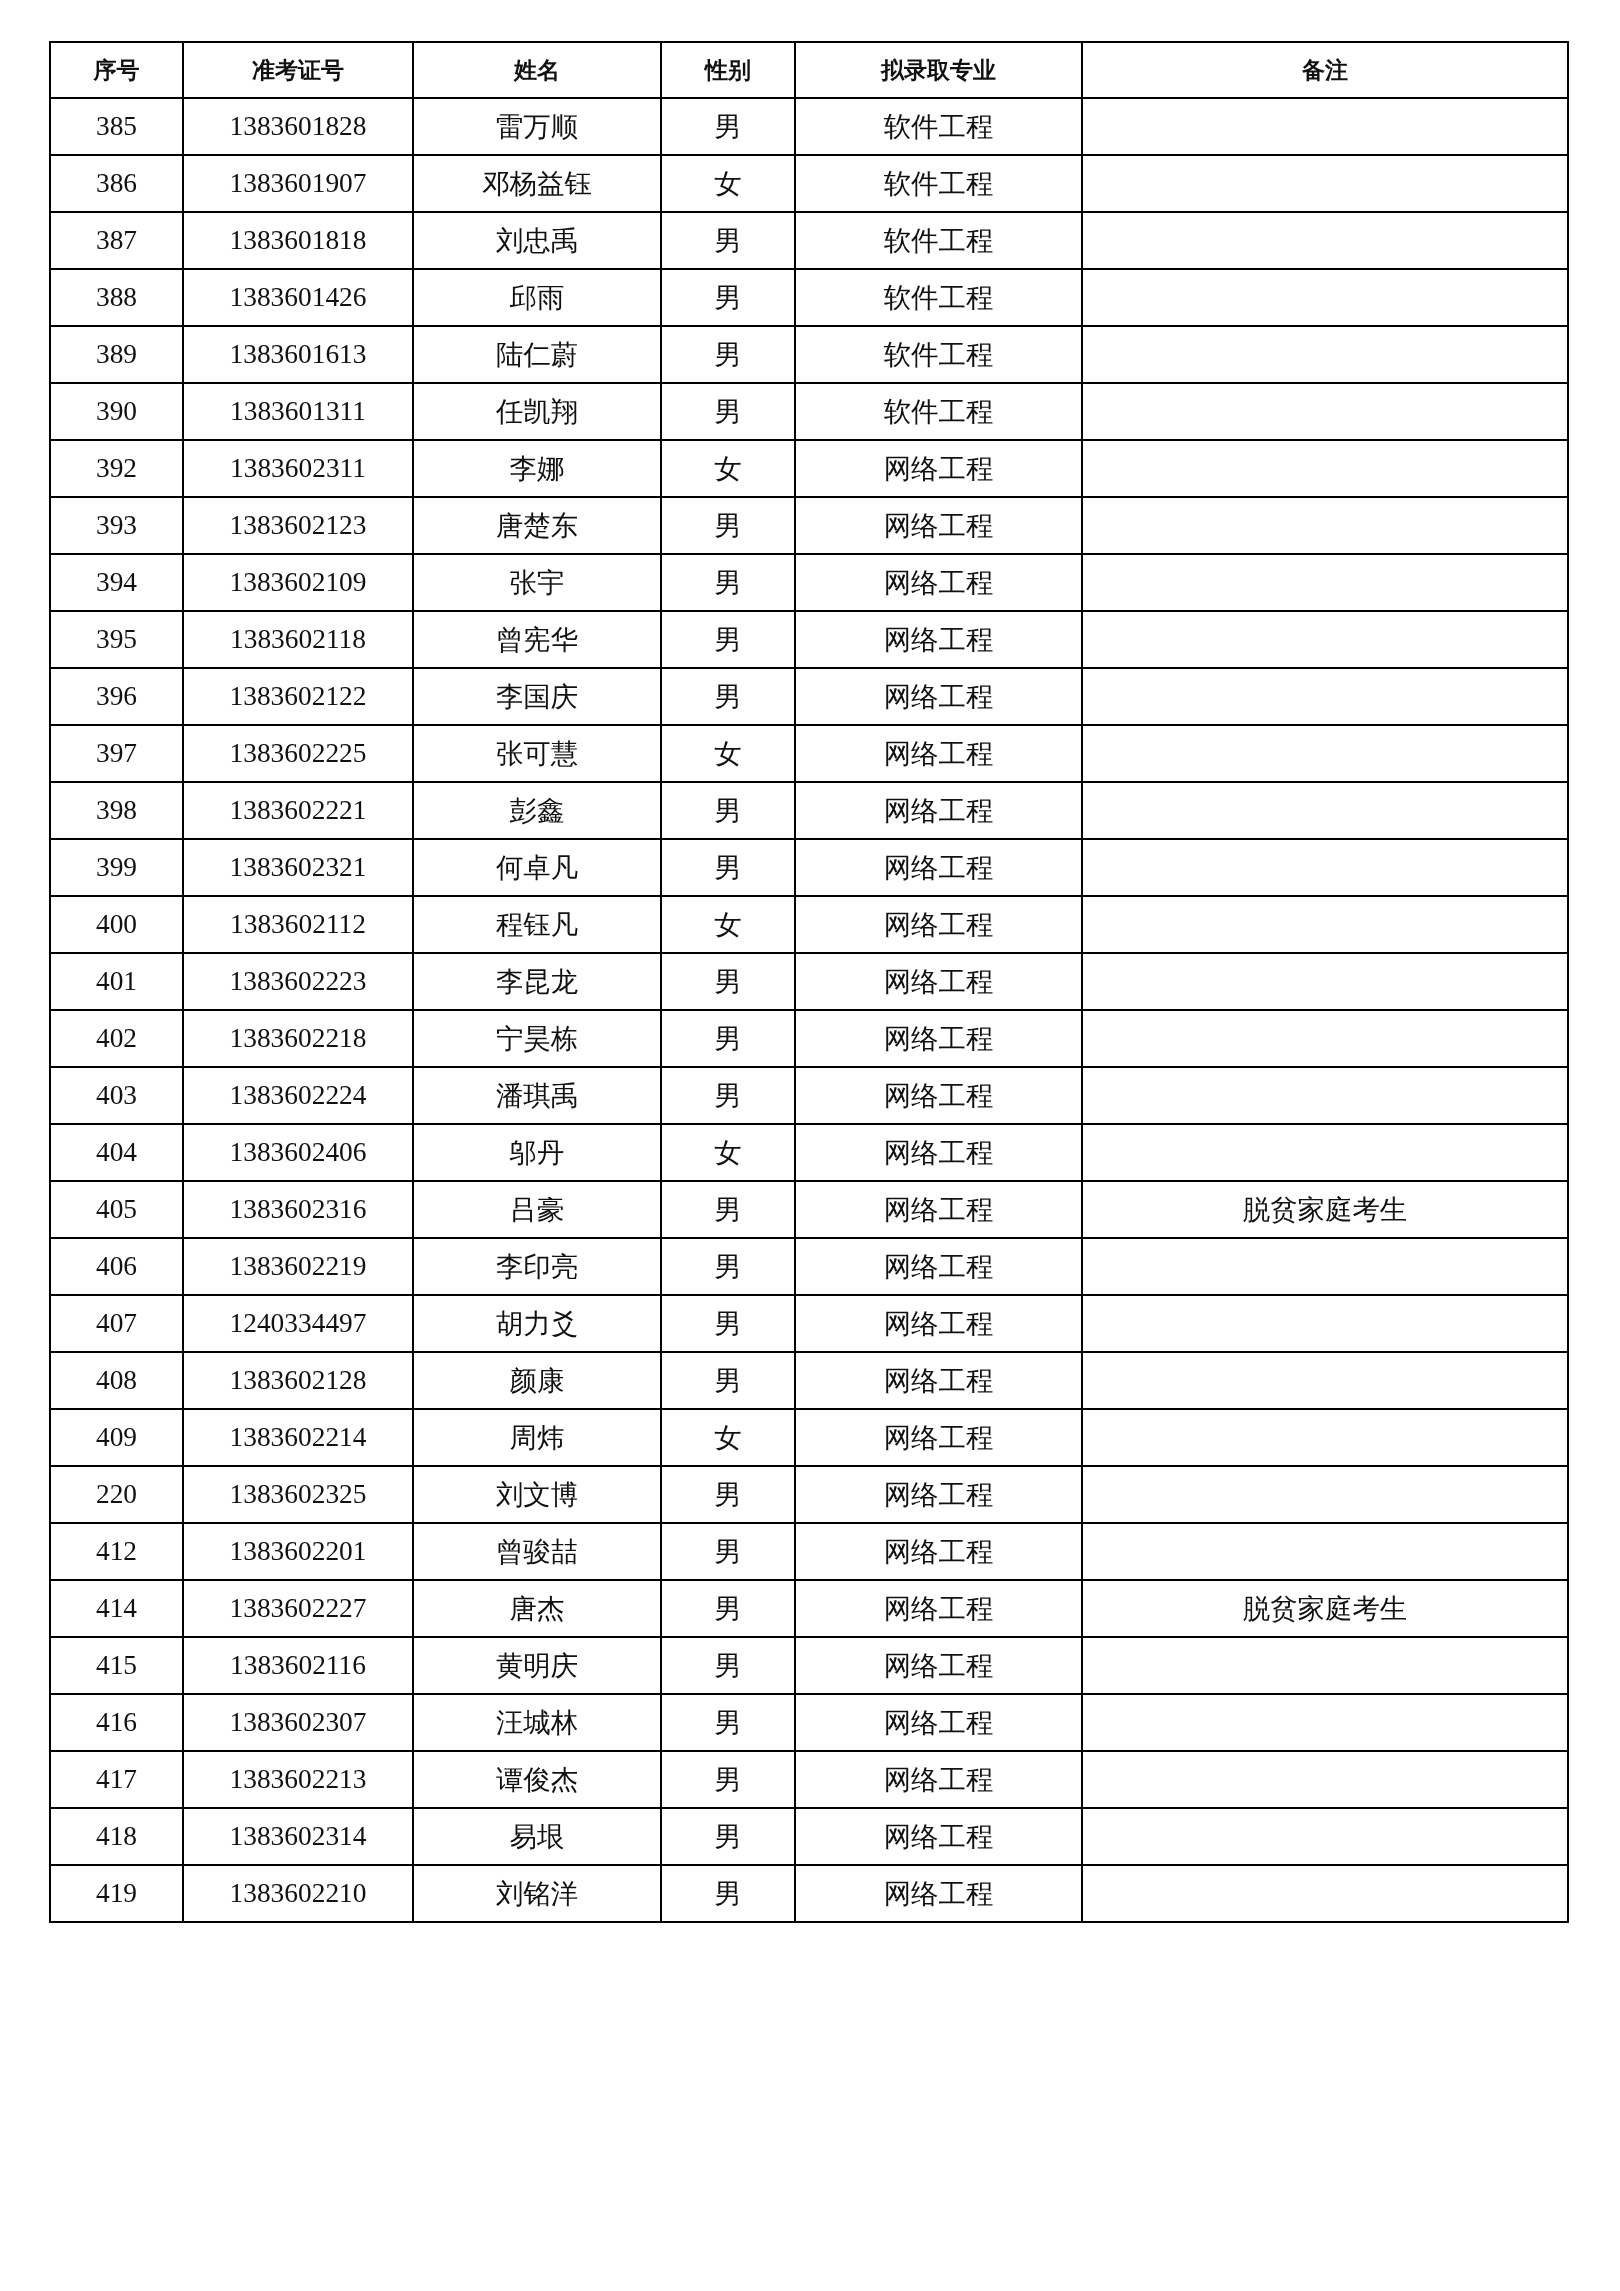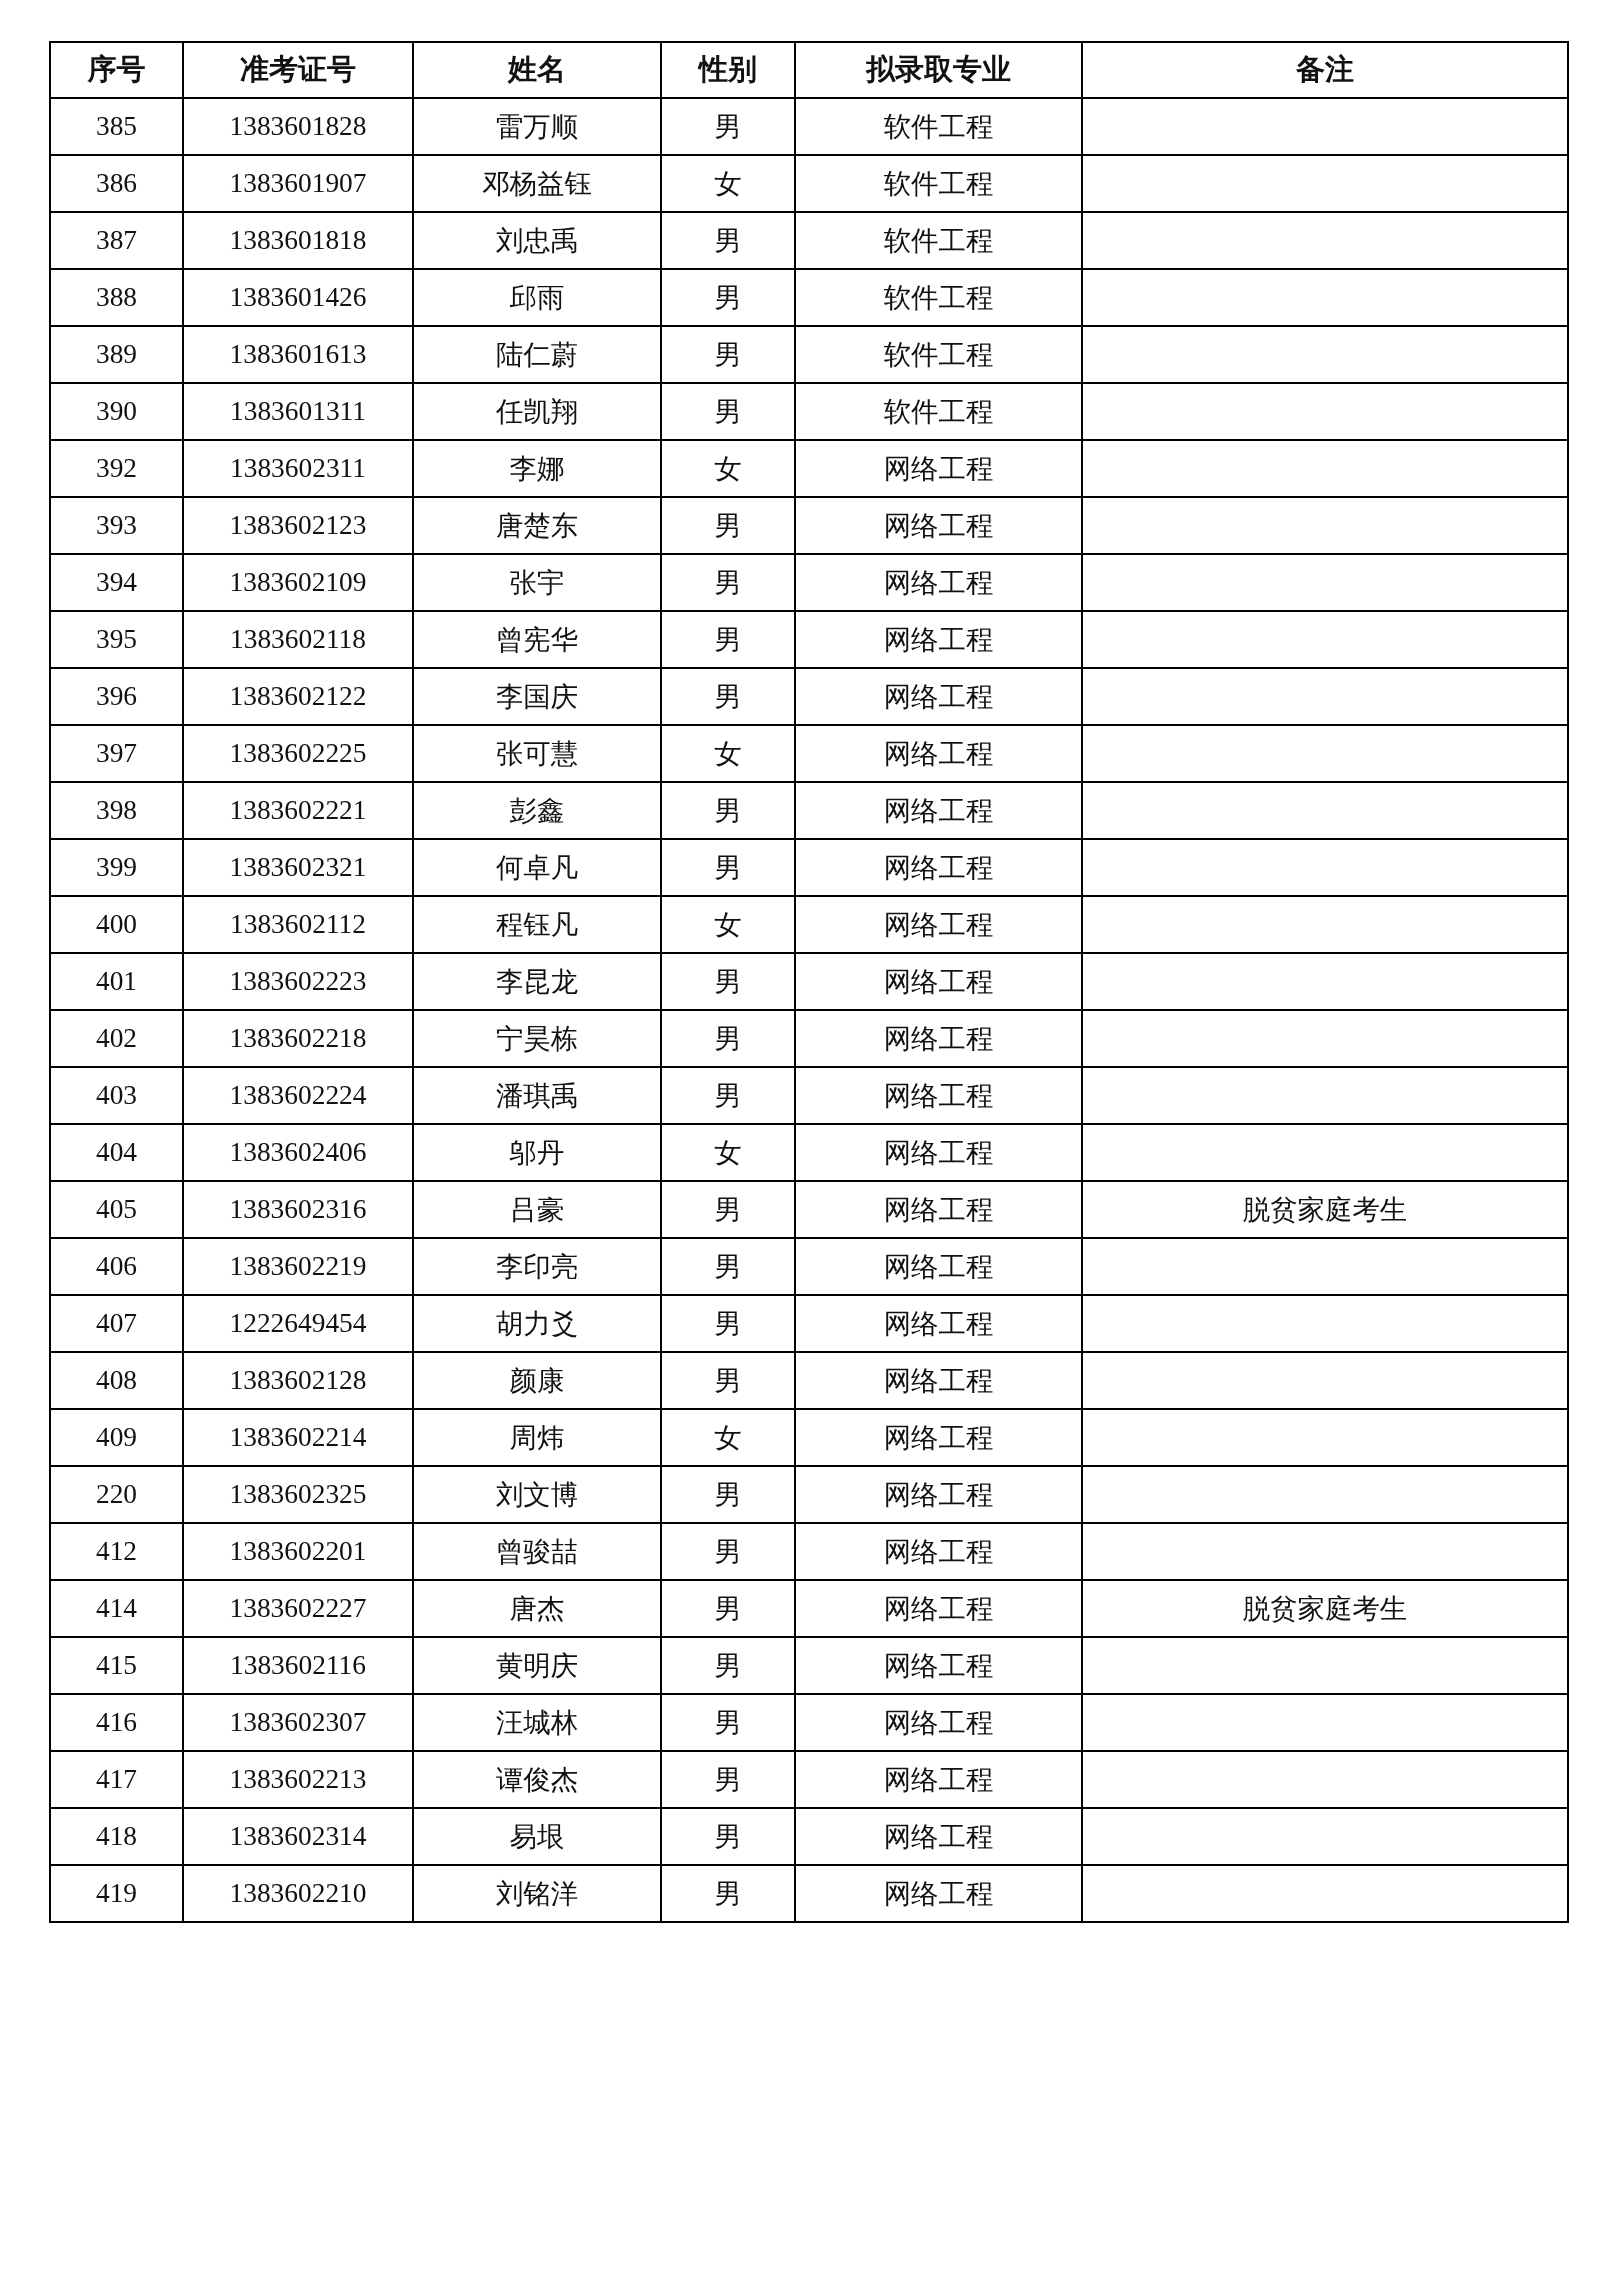--- a/index.html
+++ b/index.html
@@ -16,21 +16,21 @@
     vertical-align: middle;
     padding: 0;
     color: #111;
     overflow: hidden;
     white-space: nowrap;
   }
   table.roster th {
     height: 54px;
     font-family: "DejaVu Sans", sans-serif;
     font-weight: bold;
-    font-size: 29px;
+    font-size: 23px;
   }
   table.roster td {
     height: 55px;
     font-family: "Liberation Serif", "DejaVu Serif", serif;
     font-size: 27.4px;
   }
   table.roster td.cjk {
     font-family: "DejaVu Serif", "Liberation Serif", serif;
   }
   col.c-no { width:133px; }
@@ -227,21 +227,21 @@
         <tr>
           <td>406</td>
           <td>1383602219</td>
           <td class="cjk">李印亮</td>
           <td class="cjk">男</td>
           <td class="cjk">网络工程</td>
           <td class="cjk"></td>
         </tr>
         <tr>
           <td>407</td>
-          <td>1222649454</td>
+          <td>1240334497</td>
           <td class="cjk">胡力爻</td>
           <td class="cjk">男</td>
           <td class="cjk">网络工程</td>
           <td class="cjk"></td>
         </tr>
         <tr>
           <td>408</td>
           <td>1383602128</td>
           <td class="cjk">颜康</td>
           <td class="cjk">男</td>

